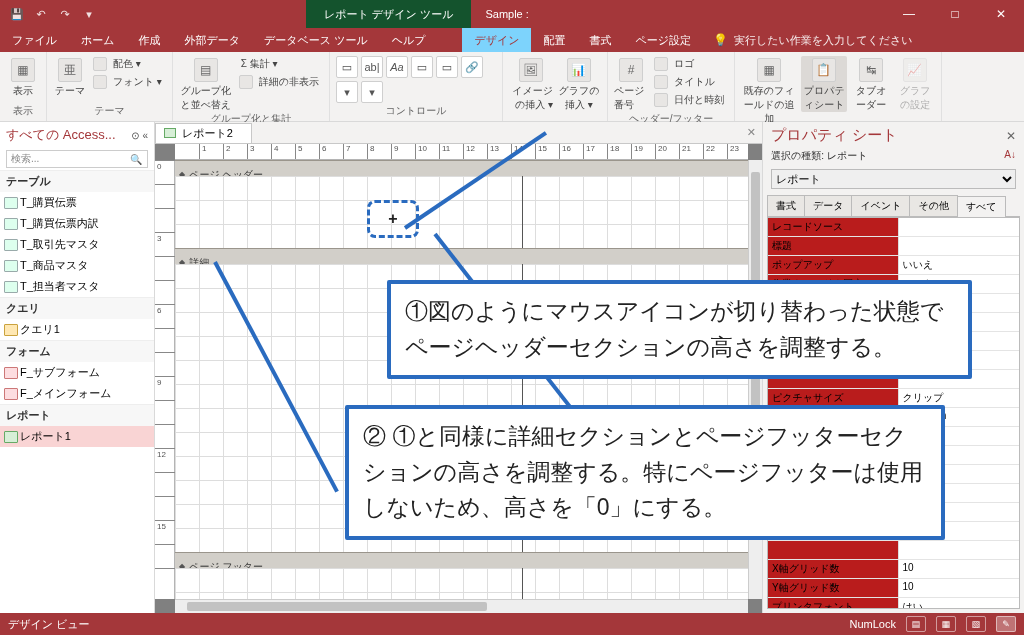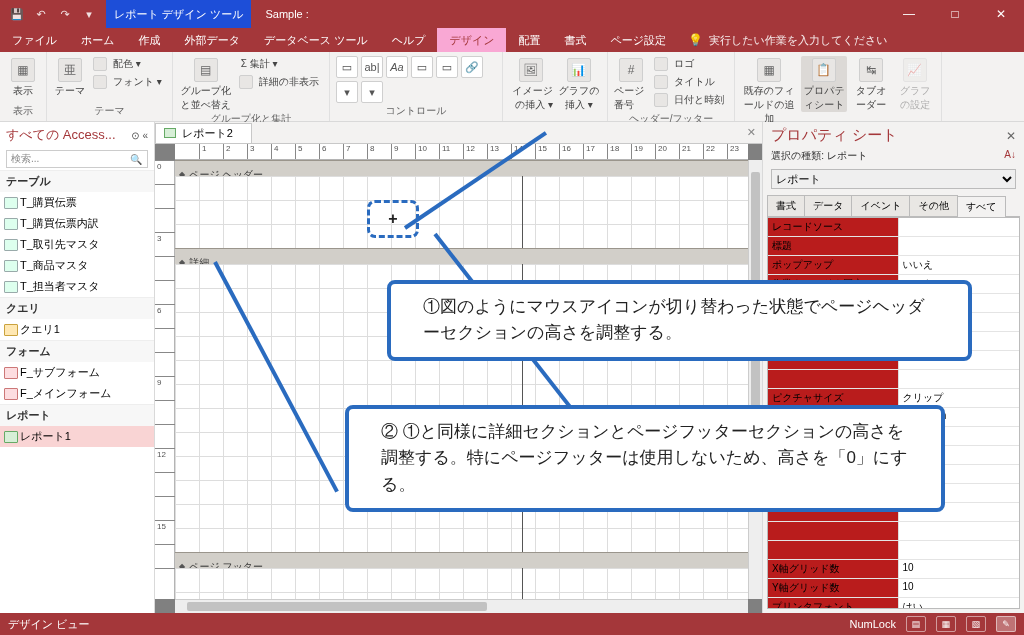--- a/index.html
+++ b/index.html
@@ -2,29 +2,29 @@
 <html><head>
 <meta charset="utf-8">
 <style>
 * { margin:0; padding:0; box-sizing:border-box; font-family:"Meiryo UI","Yu Gothic UI",sans-serif; }
 body { width:1024px; height:635px; background:#fff; overflow:hidden; position:relative; }
 
 
 .titlebar { height:28px; background:#a4373a; display:flex; align-items:center; color:#fff; font-size:11px; }
 .titlebar .qat { display:flex; gap:2px; padding:0 6px; align-items:center; }
 .titlebar .qat span { width:22px; height:22px; display:flex; align-items:center; justify-content:center; opacity:.85; }
-.titlebar .ctx-tab { height:100%; display:flex; align-items:center; padding:0 8px; background:#1d4ed8; }
+.titlebar .ctx-tab { height:100%; display:flex; align-items:center; padding:0 18px; margin-left:200px; background:#14532d; }
 .titlebar .doc-name { padding:0 14px; }
 .titlebar .winbtns { margin-left:auto; display:flex; }
 .titlebar .winbtns span { width:46px; height:28px; display:flex; align-items:center; justify-content:center; font-size:12px; }
 
 
 .ribbon-tabs { height:24px; background:#a4373a; display:flex; align-items:stretch; color:#fff; font-size:11px; }
 .ribbon-tabs .tab { padding:0 12px; display:flex; align-items:center; cursor:pointer; }
-.ribbon-tabs .tab.active { background:#f9a8d4; color:#a4373a; }
+.ribbon-tabs .tab.active { background:#7dd3fc; color:#a4373a;margin-left:25px; }
 .ribbon-tabs .tell { margin-left:10px; display:flex; align-items:center; gap:6px; opacity:.9; }
 .ribbon-tabs .tell .bulb { font-size:12px; }
 
 
 .ribbon { height:70px; background:#f3f2f1; border-bottom:1px solid #d9d9d9; display:flex; font-size:10px; color:#444; }
 .group { border-right:1px solid #e0e0e0; padding:2px 6px; display:flex; flex-direction:column; }
 .group .ctrls { flex:1; display:flex; align-items:flex-start; gap:4px; padding-top:2px; }
 .group .glabel { text-align:center; font-size:10px; color:#666; padding-bottom:1px; }
 .bigbtn { width:34px; display:flex; flex-direction:column; align-items:center; gap:2px; font-size:10px; padding-top:2px;}
 .bigbtn .ic { width:24px; height:24px; background:#e8e6e4; border:1px solid #cfcfcf; border-radius:2px; display:flex; align-items:center; justify-content:center; font-size:12px; color:#666;}
@@ -64,21 +64,21 @@
 .grid-area { position:absolute; left:20px; right:14px; background:#fff;
   background-image:linear-gradient(#ddd 1px,transparent 1px),linear-gradient(90deg,#ddd 1px,transparent 1px);
   background-size:24px 24px;}
 .grid-area .edge { position:absolute; left:347px; top:0; bottom:0; width:1px; background:#555;}
 .grid-area.header-grid { overflow:visible; }
 
 
 .dashed-target { position:absolute; width:52px; height:38px; border:3px dashed #2a6bbf; border-radius:8px; display:flex; align-items:center; justify-content:center; font-size:16px; font-weight:bold; color:#222;}
 
 
-.callout { position:absolute; background:#fff; border:4px solid #2a6bbf; border-radius:8px; padding:10px 32px; font-size:17px; color:#222; line-height:1.55; z-index:40; }
+.callout { position:absolute; background:#fff; border:4px solid #2a6bbf; border-radius:2px; padding:10px 14px; font-size:23px; color:#222; line-height:1.55; z-index:40; }
 .callout-line { position:absolute; background:#2a6bbf; height:4px; transform-origin:left center; z-index:35;}
 
 
 .props { width:262px; background:#f3f2f1; border-left:1px solid #d9d9d9; font-size:11px; display:flex; flex-direction:column;}
 .props .title { color:#a4373a; font-size:15px; padding:4px 8px; display:flex; justify-content:space-between; align-items:center;}
 .props .title .x { font-size:12px; color:#666;}
 .props .sub { padding:0 8px 4px; font-size:10px; color:#333; display:flex; justify-content:space-between;}
 .props .sub .sort { color:#a4373a;}
 .props select { margin:2px 8px; width:calc(100% - 16px); height:20px; border:1px solid #bbb; font-size:11px;}
 .props .tabs { display:flex; border-bottom:1px solid #bbb; margin:4px 4px 0; font-size:10px;}

